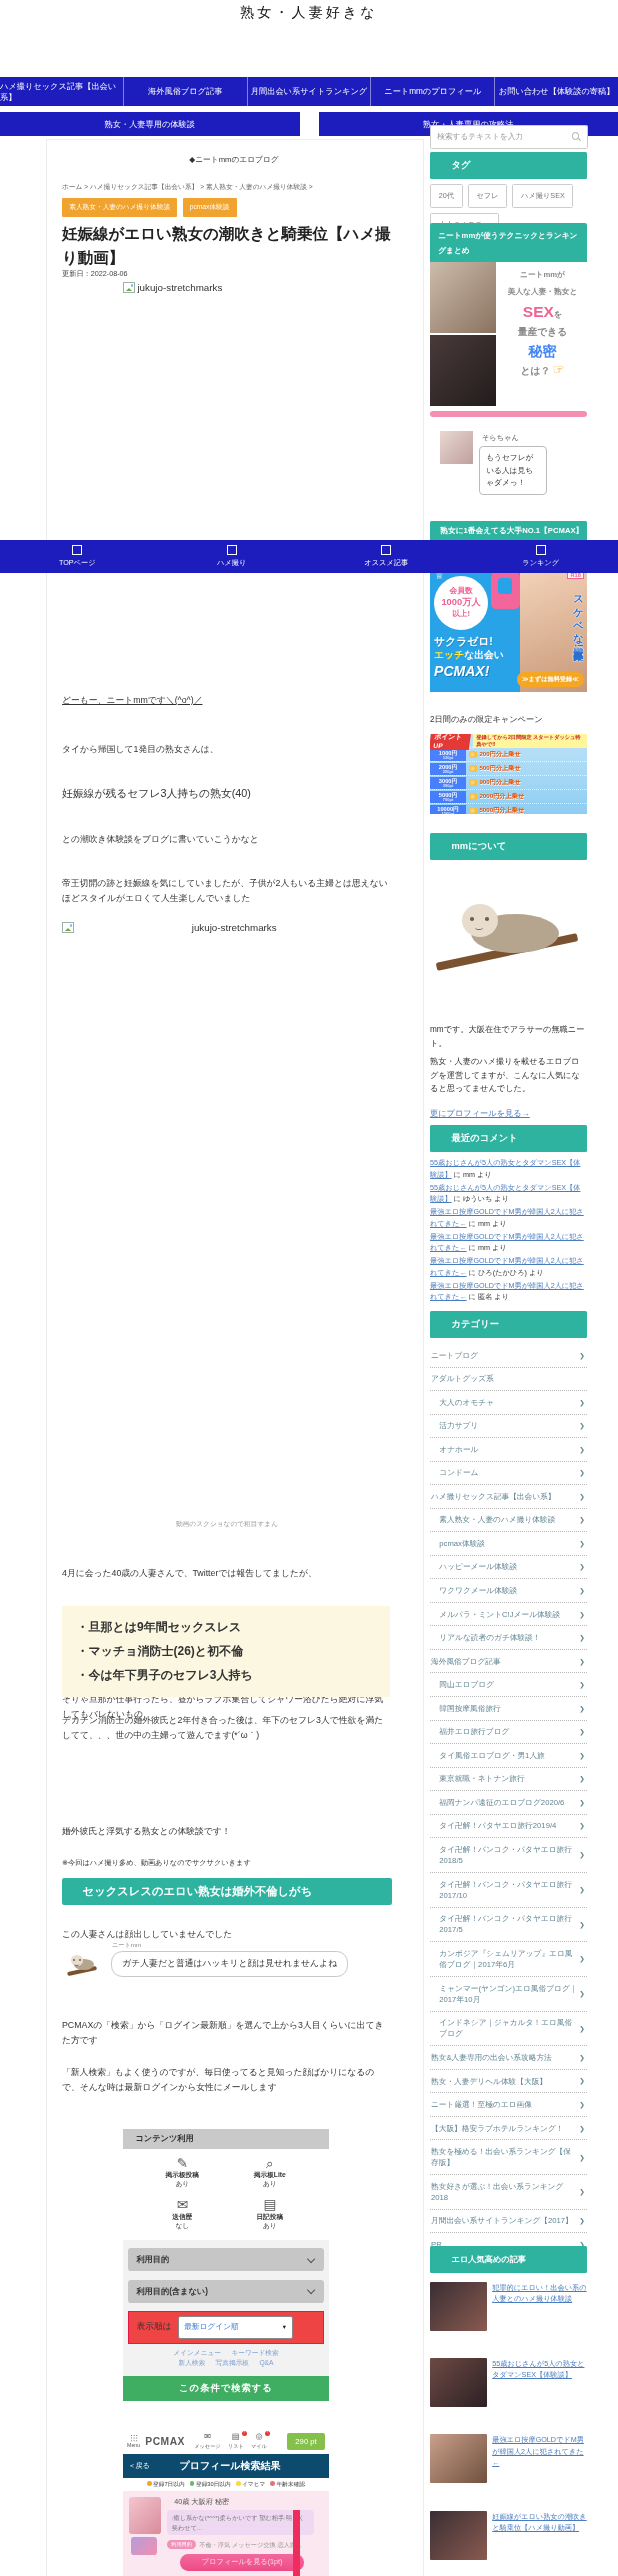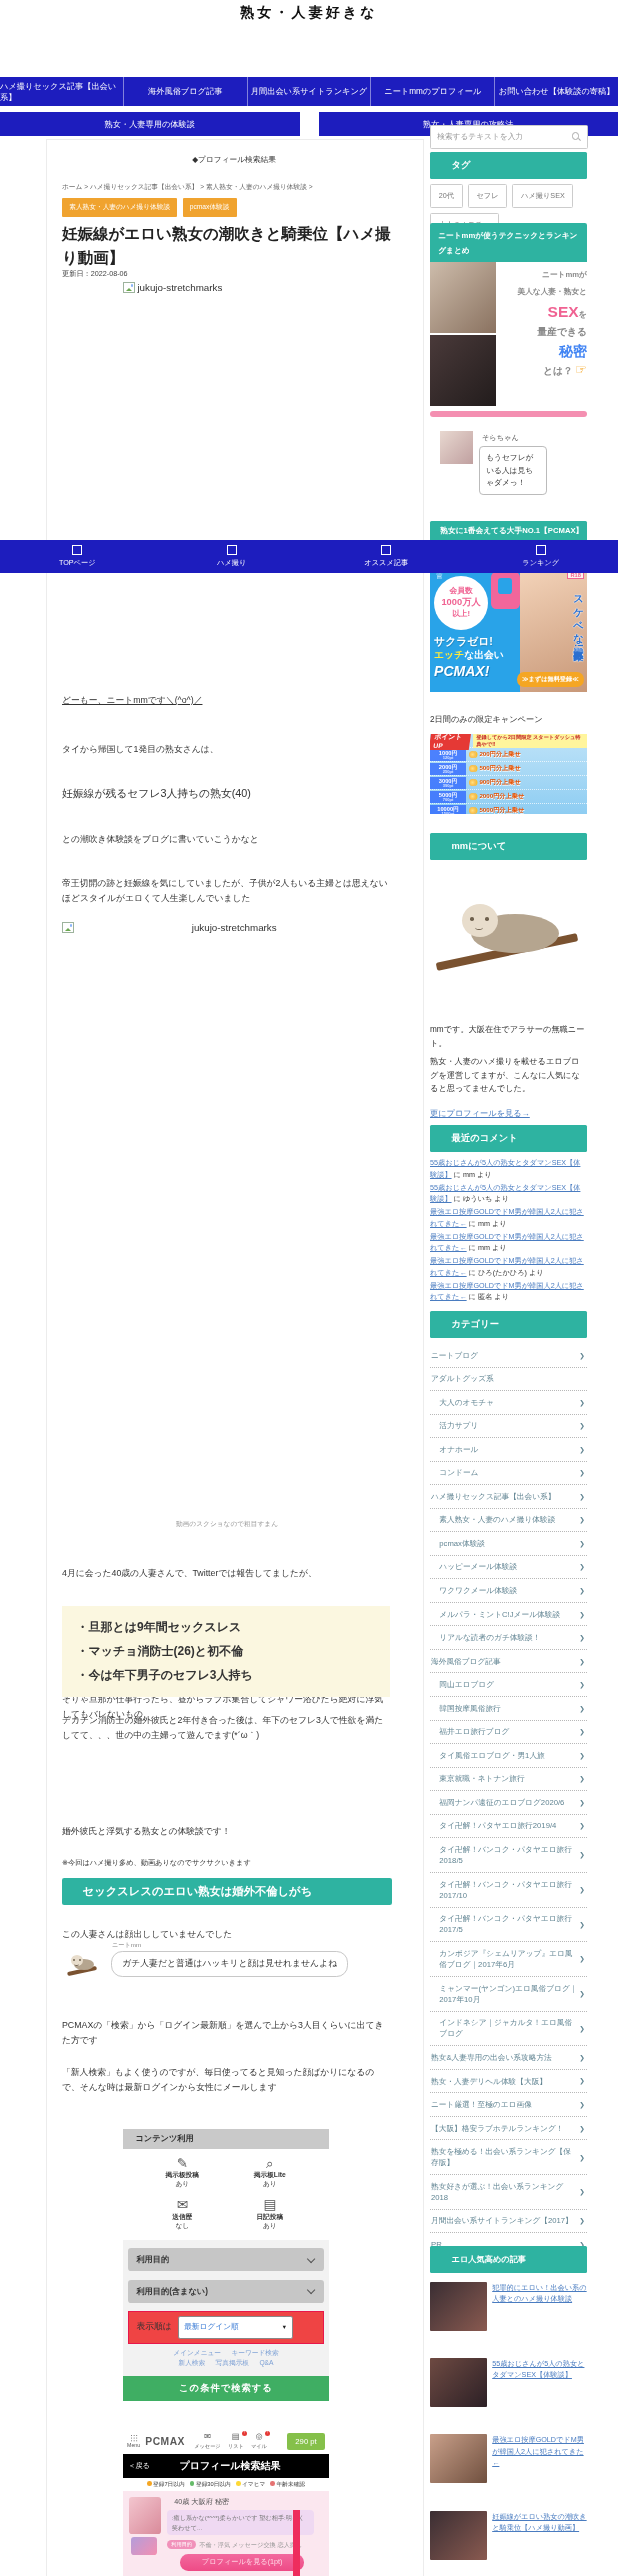--- a/index.html
+++ b/index.html
@@ -1,19 +1,19 @@
 <!DOCTYPE html>
 <html style="font-size:8.2px"><head>
 <meta charset="utf-8">
 <style>
   html,body{margin:0;padding:0;background:#fff;}
   body{font-family:"Liberation Sans","DejaVu Sans",sans-serif;}
   .page{position:relative;width:618px;height:3091px;background:#fff;overflow:hidden;}
   
-  .tagline{position:absolute;top:4.1px;left:0;width:100%;text-align:center;font-size:14px;font-weight:bold;color:#111;letter-spacing:3.1px;}
+  .tagline{position:absolute;top:4.1px;left:0;width:100%;text-align:center;font-size:14px;font-weight:normal;color:#111;letter-spacing:3.1px;}
   .sitetitle{position:absolute;top:23px;left:0;width:100%;text-align:center;font-size:32px;font-weight:900;color:#111;letter-spacing:1px;}
   
   .nav1{position:absolute;top:77px;left:0;width:618px;height:29px;background:#1d1dbe;display:flex;}
   .nav1 .nitem{flex:1;display:flex;align-items:center;justify-content:center;color:#fff;font-size:8.2px;border-right:0.5px solid rgba(255,255,255,.45);cursor:pointer;}
   .nav1 .nitem:last-child{border-right:none;}
   .nav2{position:absolute;top:112px;left:0;width:618px;height:24px;display:flex;gap:19px;background:#fff;}
   .nav2 .tab{flex:1;background:#1d1dbe;color:#fff;font-size:8.2px;display:flex;align-items:center;justify-content:center;cursor:pointer;}
   
   .fixednav{position:absolute;top:540px;left:0;width:618px;height:33px;background:#1d1dbe;display:flex;z-index:60;}
   .fixednav .fitem{flex:1;display:flex;flex-direction:column;align-items:center;justify-content:center;color:#fff;cursor:pointer;}
@@ -72,21 +72,21 @@
   
   .pheader{height:25px;background:#fff;display:flex;align-items:center;padding:0 4.1px;gap:5.2px;}
   .menuicon{width:7.2px;height:7.2px;position:relative;}
   .menuicon i{position:absolute;width:1.5px;height:1.5px;background:#555;border-radius:50%;box-shadow:2.6px 0 #555,5.2px 0 #555,0 2.6px #555,2.6px 2.6px #555,5.2px 2.6px #555,0 5.2px #555,2.6px 5.2px #555,5.2px 5.2px #555;}
   .menulabel{font-size:5.2px;color:#555;}
   .plogo{font-size:10.3px;font-weight:900;color:#5a5a5a;letter-spacing:0.5px;}
   .hicon{position:relative;text-align:center;color:#555;font-size:8.2px;line-height:8.2px;cursor:pointer;}
   .hicon .hlabel{font-size:5.2px;color:#555;}
   .badge{position:absolute;top:-2.1px;right:-3.1px;width:5.2px;height:5.2px;background:#e53935;border-radius:50%;color:#fff;font-size:3.6px;line-height:5.2px;text-align:center;}
   .ptbtn{margin-left:auto;background:#85c04a;color:#fff;font-size:7.7px;border-radius:2.1px;padding:4.1px 8.2px;cursor:pointer;}
-  .bluebar{height:24px;background:#000000;color:#fff;display:flex;align-items:center;position:relative;}
+  .bluebar{height:24px;background:#0c4a6e;color:#fff;display:flex;align-items:center;position:relative;}
   .backbtn{position:absolute;left:5.2px;font-size:7.2px;cursor:pointer;}
   .bluetitle{width:100%;text-align:center;font-size:10px;font-weight:bold;padding-left:8px;}
   .legend{height:13.4px;background:#fff;display:flex;align-items:center;justify-content:center;gap:5.2px;font-size:5.7px;color:#333;}
   .dot{display:inline-block;width:4.6px;height:4.6px;border-radius:50%;margin-right:1.5px;}
   .pinkarea{position:relative;background:#fbe7ef;padding:5.2px 0 3.1px;}
   .pcard{position:relative;margin:0 5.2px 6.2px;}
   .pavatar{position:absolute;left:1px;top:0;width:32px;height:37px;border-radius:3.1px;}
   .pavatar2{position:absolute;left:3.1px;top:40px;width:26px;height:18.5px;border-radius:3.1px;background:linear-gradient(135deg,#b39ddb,#f48fb1);}
   .pagesline{margin-left:46px;font-size:7.2px;color:#555;}
   .pintro{margin:3.1px 0 0 39px;width:138px;background:#efd9f2;border-radius:4.1px;padding:3.6px 4.6px;font-size:6.2px;color:#777;line-height:1.5;}
@@ -103,21 +103,21 @@
   .magg i{position:absolute;left:0;top:0;width:5.7px;height:5.7px;border:1px solid #aaa;border-radius:50%;}
   .magg b{position:absolute;left:6.7px;top:6.7px;width:3.1px;height:1px;background:#aaa;transform:rotate(45deg);}
   .theader{position:absolute;left:0;width:157px;height:27px;background:#2eb3a1;border-radius:1.5px;color:#fff;font-size:9.3px;font-weight:bold;line-height:27px;padding-left:21.6px;box-sizing:border-box;}
   .chips{position:absolute;left:0;width:157px;display:flex;flex-wrap:wrap;gap:5.2px;}
   .chip{height:21.6px;border:0.5px solid #ccc;border-radius:1.5px;background:#fff;color:#777;font-size:7.2px;display:flex;align-items:center;padding:0 7.7px;cursor:pointer;}
   .techbox{position:absolute;left:0;width:157px;box-sizing:border-box;background:#2eb3a1;border-radius:2.1px;color:#fff;font-size:7.7px;font-weight:bold;line-height:1.9;padding:6.2px 8.2px;cursor:pointer;}
   
   .promo{position:absolute;left:0;width:157px;height:155px;background:#fff;cursor:pointer;}
   .promo .ph1{position:absolute;left:0;top:0;width:66px;height:71px;background:linear-gradient(135deg,#cdbcab,#8a7260);}
   .promo .ph2{position:absolute;left:0;top:73px;width:66px;height:71px;background:linear-gradient(135deg,#4a3a3a,#221c1c);}
-  .promo .ptx{position:absolute;left:68px;top:0;width:89px;text-align:right;color:#8a8a8a;font-weight:bold;}
+  .promo .ptx{position:absolute;left:68px;top:0;width:89px;text-align:center;color:#8a8a8a;font-weight:bold;}
   .promo .l1{font-size:7.7px;margin-top:8.2px;}
   .promo .l2{font-size:7.7px;margin-top:7.2px;}
   .promo .lsex{font-size:15.5px;color:#f06292;display:inline;}
   .promo .lwo{font-size:8.2px;display:inline;color:#8a8a8a;}
   .promo .l3{font-size:9.8px;margin-top:5.2px;}
   .promo .lhim{font-size:14px;color:#4285f4;margin-top:4.1px;}
   .promo .l4{font-size:9.8px;margin-top:4.1px;display:inline-block;}
   .promo .hand{color:#f5a623;font-size:13.4px;display:inline-block;margin-left:2.1px;}
   .promo .pinkstrip{position:absolute;left:0;bottom:0;width:157px;height:6.2px;background:#f48fb1;border-radius:3.1px;}
   
@@ -186,21 +186,21 @@
       <div class="nitem">お問い合わせ【体験談の寄稿】</div>
     </nav>
   <nav class="nav2" id="nav2">
       <div class="tab">熟女・人妻専用の体験談</div>
       <div class="tab">熟女・人妻専用の攻略法</div>
     </nav>
 
   <div class="cardframe"></div>
 
   <div class="content">
-    <div class="adnote" style="top:155px">◆プロフィール検索結果</div>
+    <div class="adnote" style="top:155px">◆ニートmmのエロブログ</div>
     <div class="crumbs" style="top:183px" id="crumbs"><span>ホーム</span><span> &gt; </span><span>ハメ撮りセックス記事【出会い系】</span><span> &gt; </span><span>素人熟女・人妻のハメ撮り体験談</span><span> &gt; </span></div>
     <div class="tagsrow" style="top:198px" id="tagsrow"><span class="tagchip">素人熟女・人妻のハメ撮り体験談</span><span class="tagchip">pcmax体験談</span></div>
     <h1 class="h1" style="top:222px;margin:0">妊娠線がエロい熟女の潮吹きと騎乗位【ハメ撮り動画】</h1>
     <div class="updated" style="top:269px">更新日：2022-08-06</div>
 
     <div class="brokenimg" style="top:282px;left:77px">
       <span class="bicon"></span>
       <span class="balt">jukujo-stretchmarks</span>
     </div>
 

